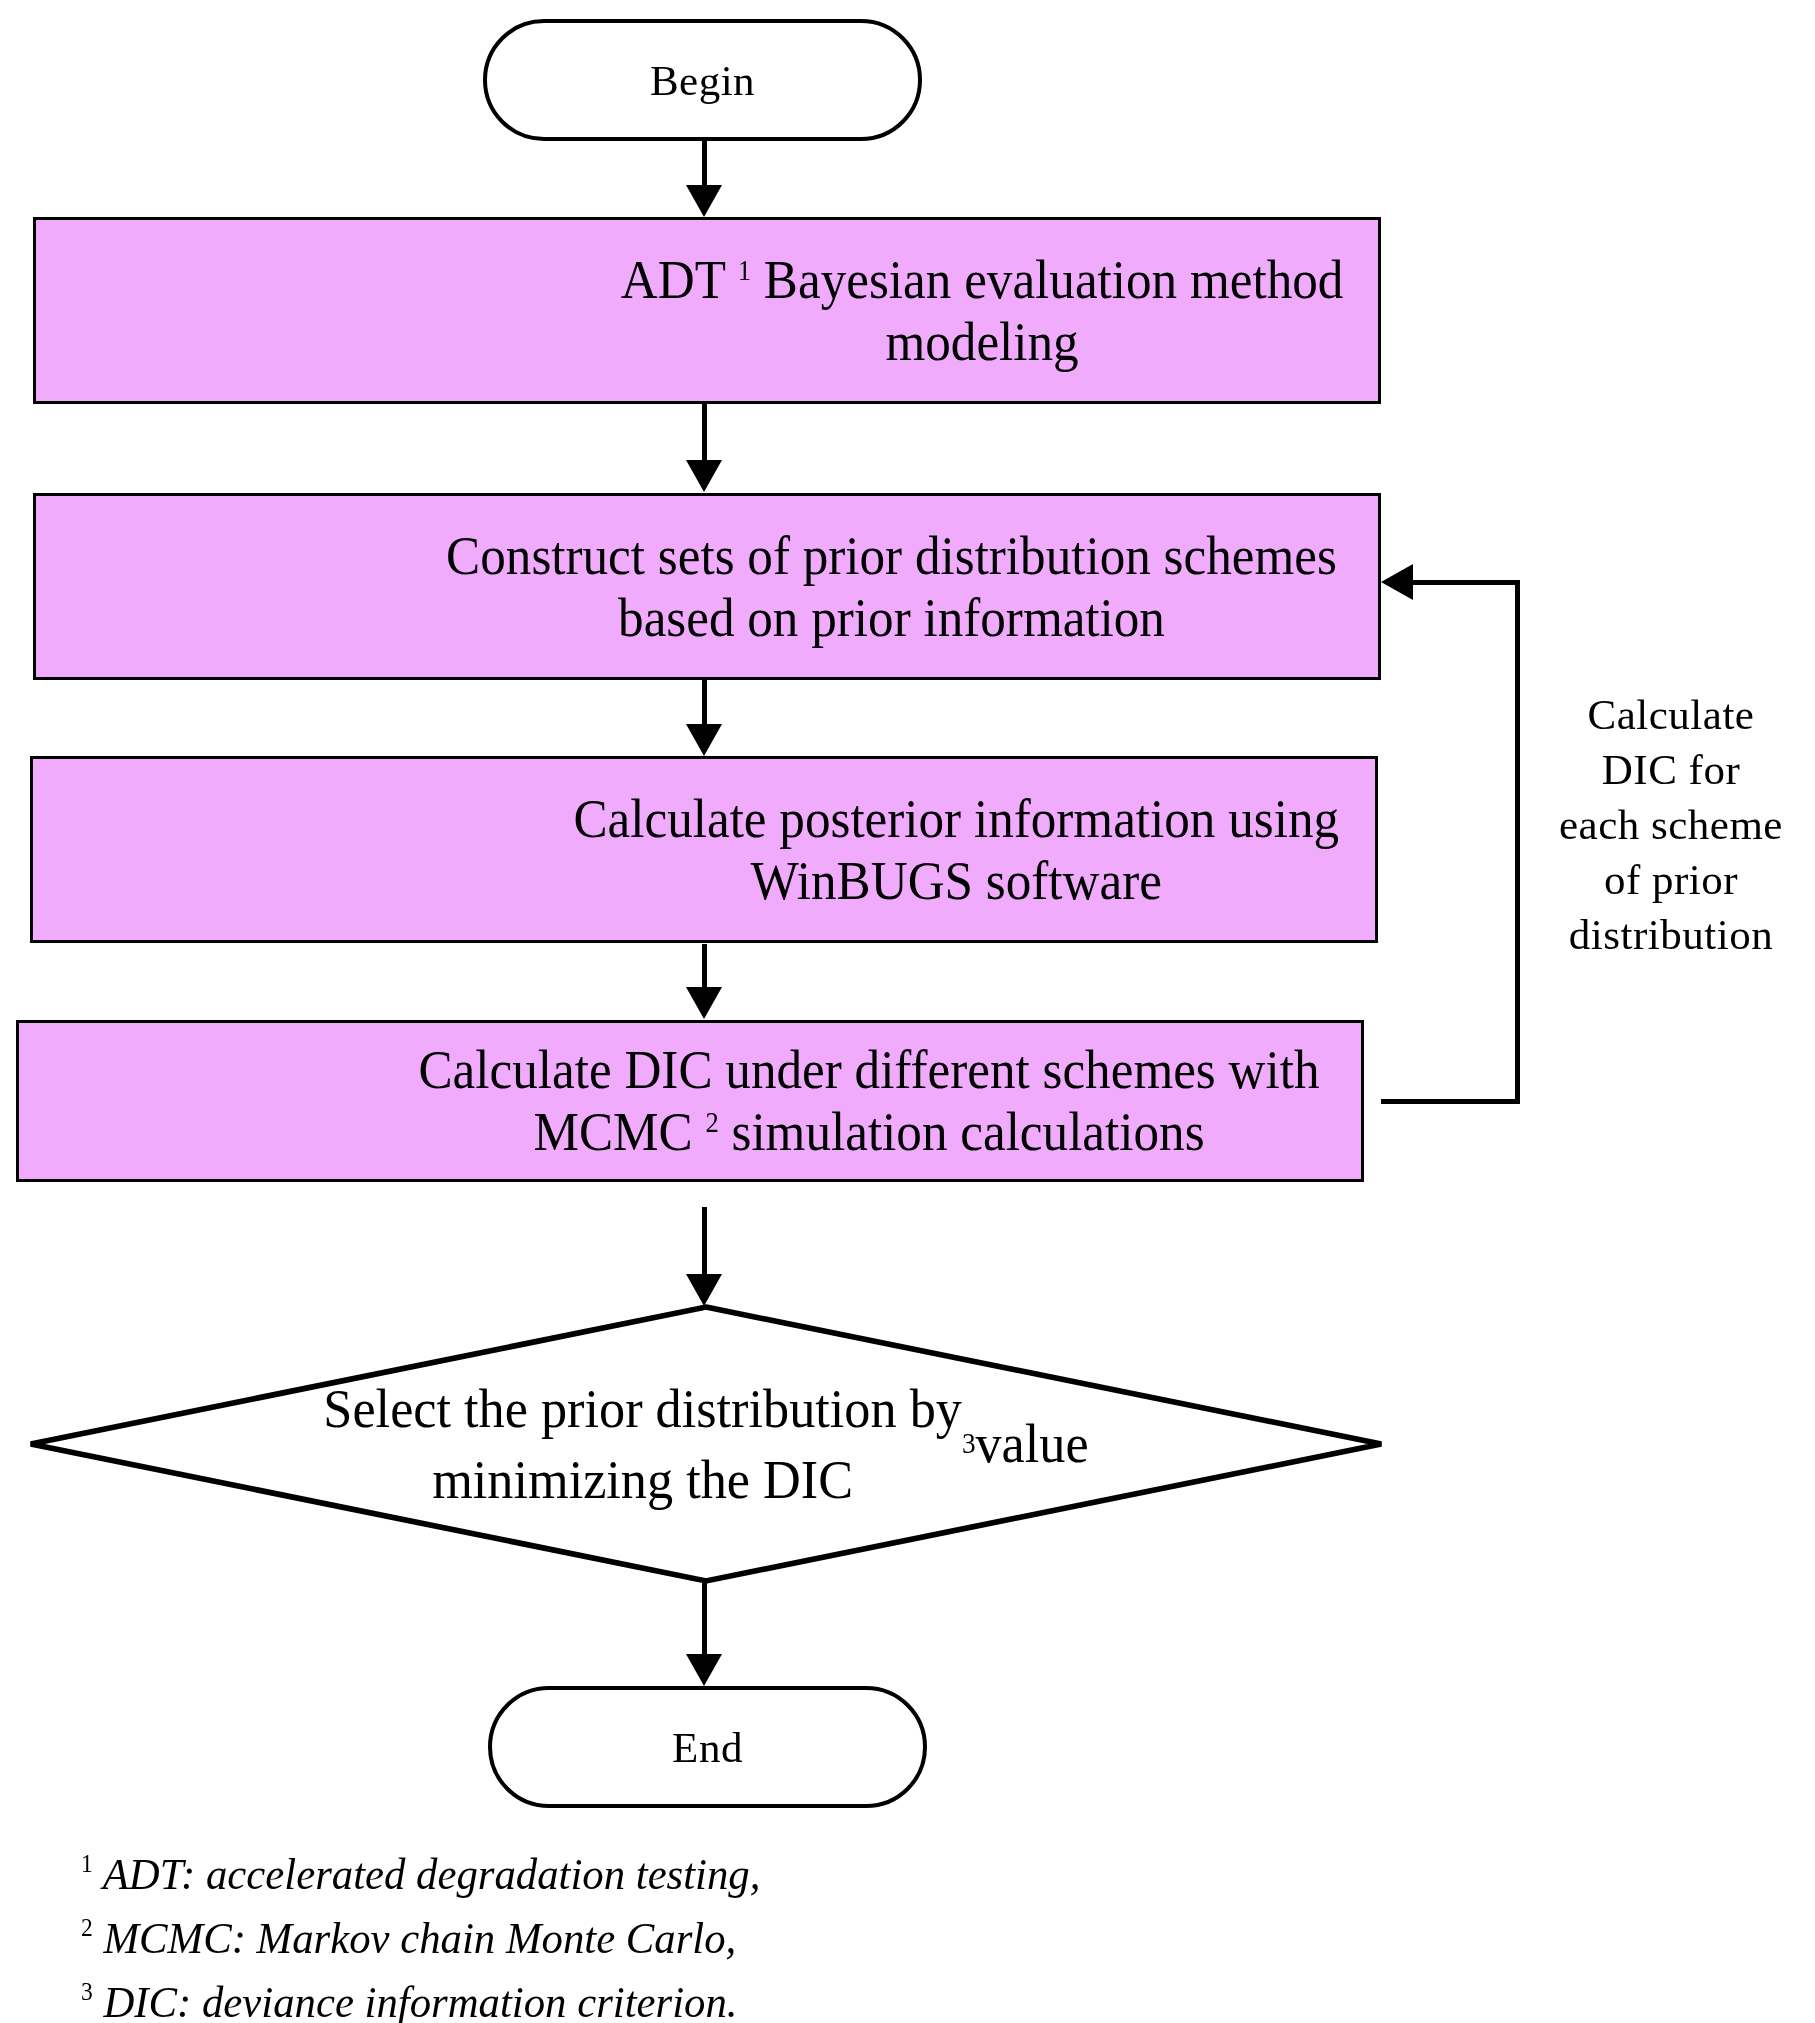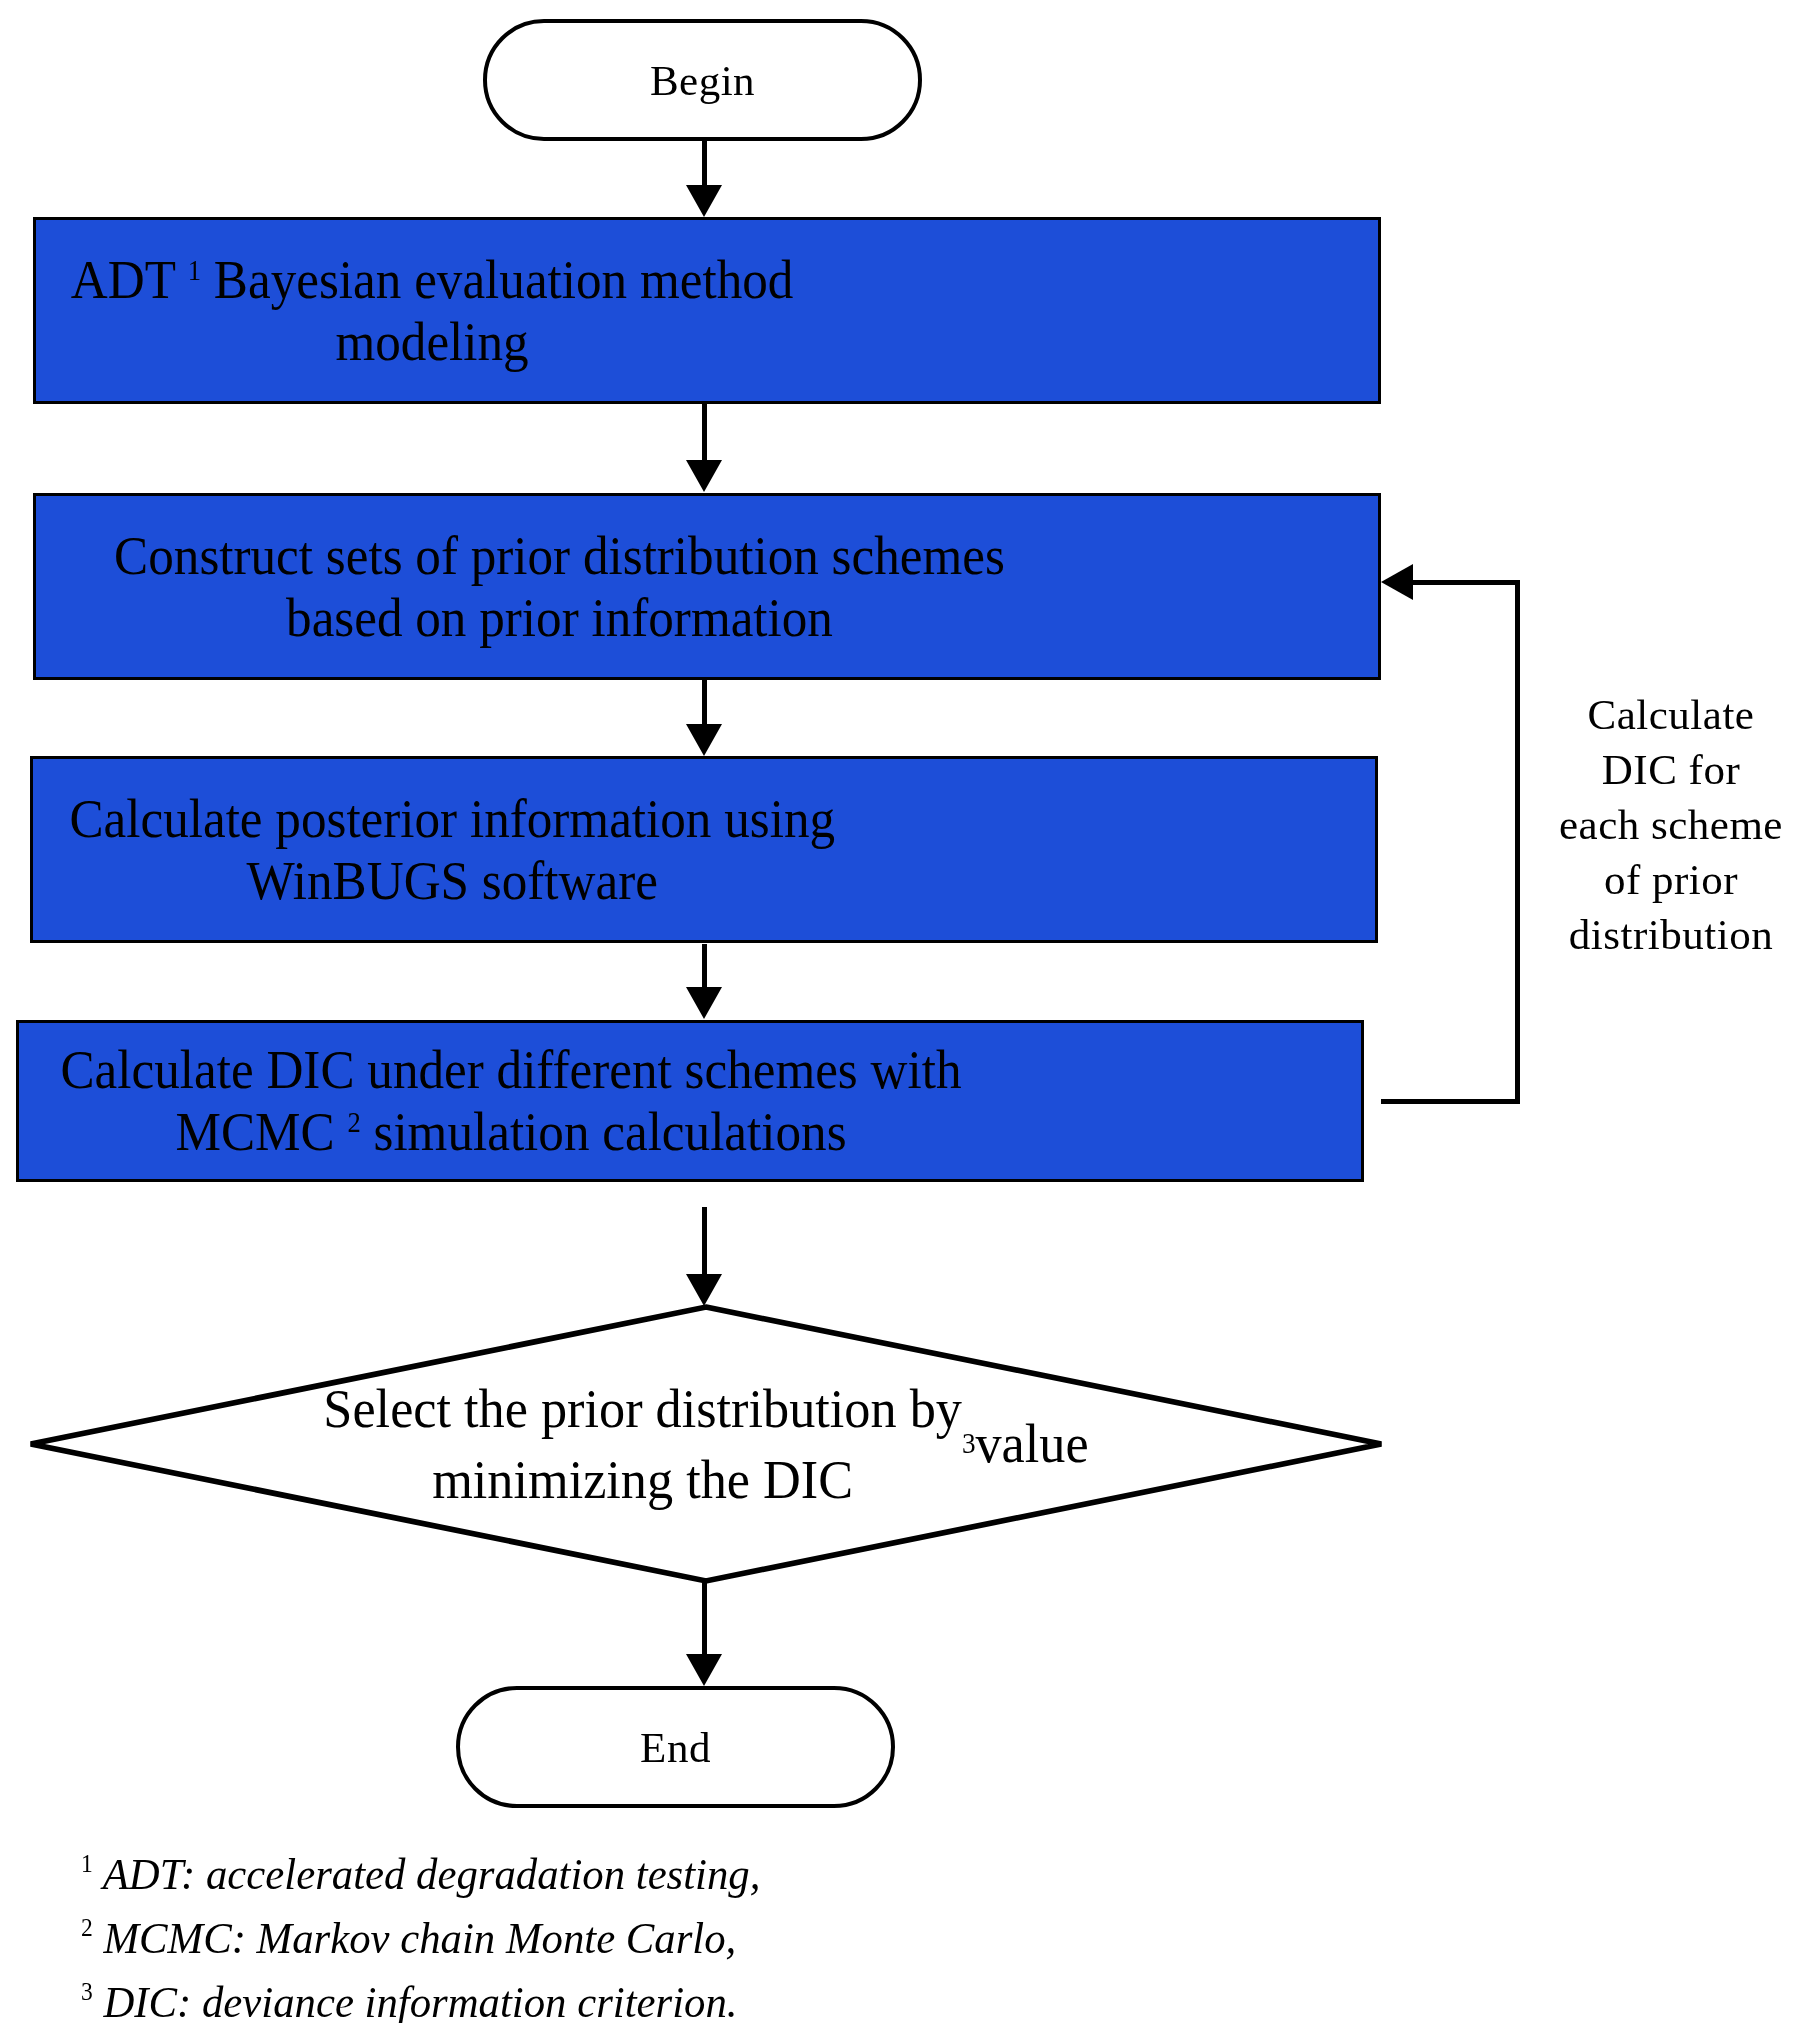--- a/index.html
+++ b/index.html
@@ -33,24 +33,24 @@
   }
   .terminator .txt {
     font-size: 43px;
     line-height: 1;
     letter-spacing: 0.5px;
   }
 
   .procbox {
     position: absolute;
     border: 3.8px solid #000;
-    background: #1d4ed8;
+    background: #f0abfc;
     display: flex;
     align-items: center;
-    justify-content: flex-start;
+    justify-content: flex-end;
     box-sizing: border-box;
     text-align: center;
   }
   .procbox .txt {
     font-size: 55px;
     line-height: 1.12;
     padding: 0 7.6px;
     transform: scaleX(0.93);
     white-space: pre-line;
   }
@@ -202,21 +202,21 @@
     <svg width="1358" height="282" viewBox="0 0 1428 296">
       <polygon points="714,4 1424,148 714,292 4,148" fill="#ffffff" stroke="#000000" stroke-width="6"></polygon>
     </svg>
     <div class="diamond-label"><span>Select the prior distribution by
 minimizing the DIC </span><sup>3</sup><span> value</span></div>
   </div>
 
   <div class="vline" style="left:702px; top:1581px; width:4.8px; height:76px;"></div>
   <div class="arrow-down" style="left:686px; top:1654px;"></div>
 
-  <div class="terminator" style="left:456px; top:1686px; width:439px; height:122px;">
+  <div class="terminator" style="left:488px; top:1686px; width:439px; height:122px;">
     <span class="txt">End</span>
   </div>
 
   <div class="footnotes" style="left:81px; top:1843px; width:1046px;">
     <div class="fn"><sup>1</sup><span> ADT: accelerated degradation testing,</span></div>
     <div class="fn"><sup>2</sup><span> MCMC: Markov chain Monte Carlo,</span></div>
     <div class="fn"><sup>3</sup><span> DIC: deviance information criterion.</span></div>
   </div>
 
 </div>

